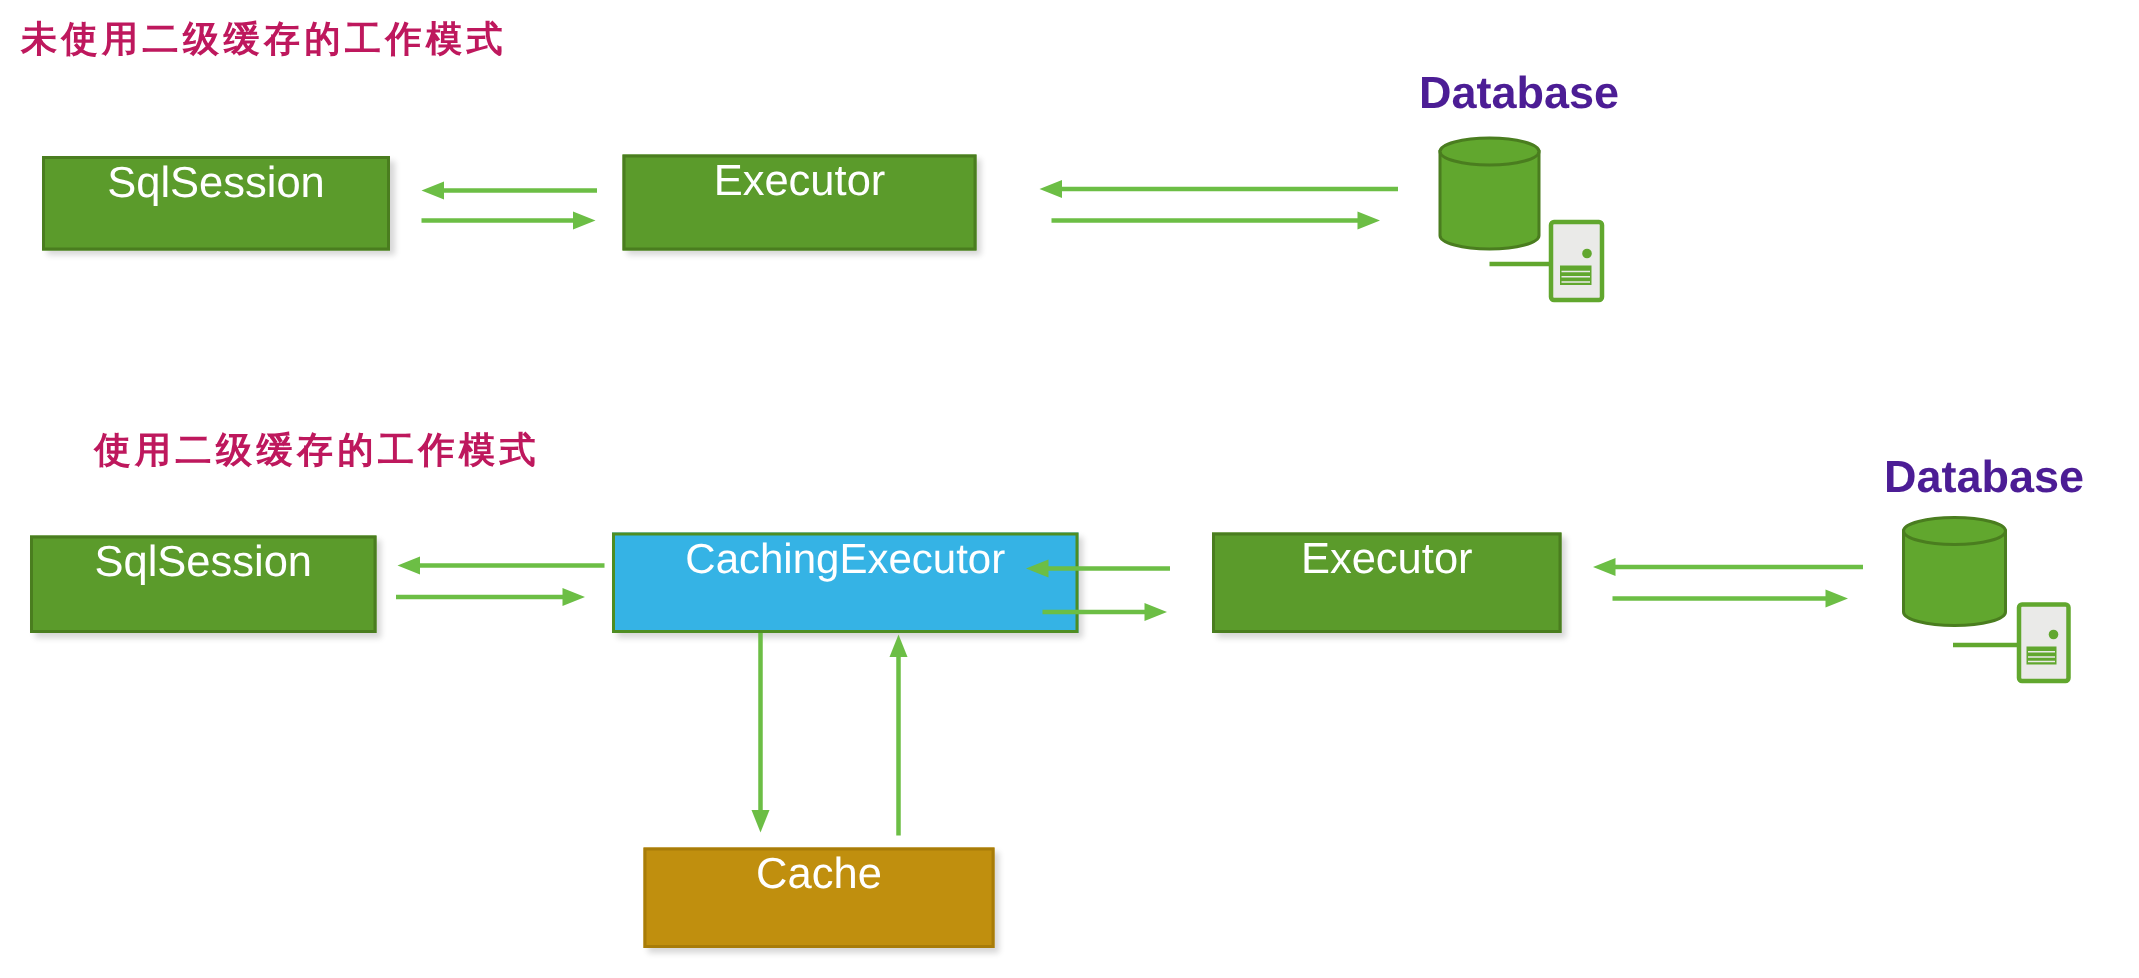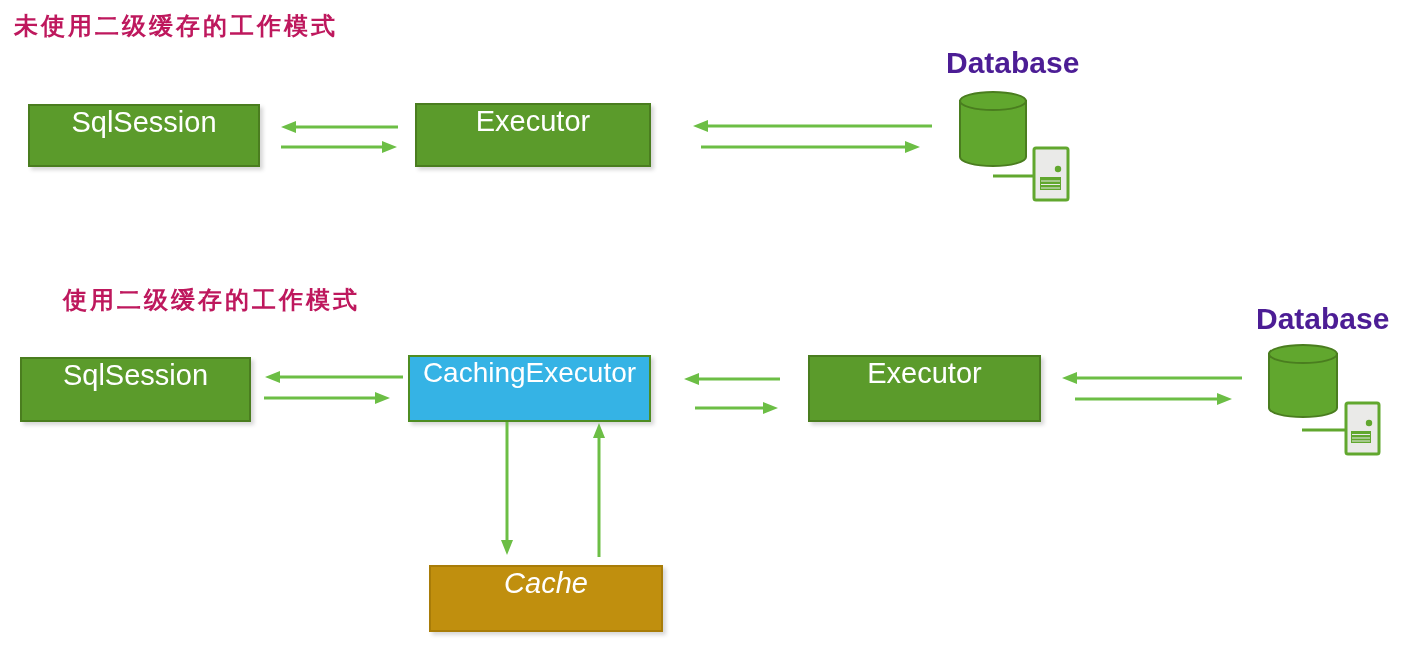--- a/index.html
+++ b/index.html
@@ -78,31 +78,31 @@
   </div>
 
   <div class="db-label" style="left:946px; top:46px;">Database</div>
 
   <div class="section-title" style="left:15px; top:284px;margin-left:48px;">使用二级缓存的工作模式</div>
 
   <div class="node node-green" style="left:20px; top:357px; width:231px; height:65px;">
     <span>SqlSession</span>
   </div>
 
-  <div class="node node-cyan" style="left:408px; top:355px; width:243px; height:67px; font-size:28px;">
+  <div class="node node-cyan" style="left:408px; top:355px; width:311px; height:67px; font-size:28px;">
     <span>CachingExecutor</span>
   </div>
 
   <div class="node node-green" style="left:808px; top:355px; width:233px; height:67px;">
     <span>Executor</span>
   </div>
 
   <div class="db-label" style="left:1256px; top:302px;">Database</div>
 
-  <div class="node node-gold" style="left:429px; top:565px; width:234px; height:67px;font-style:italic;">
+  <div class="node node-gold" style="left:429px; top:565px; width:234px; height:67px;">
     <span>Cache</span>
   </div>
 
   <svg id="arrow-layer" width="1426" height="652" viewBox="0 0 1426 652">
 
     <g class="arrow">
       <line x1="295" y1="127" x2="398" y2="127"></line>
       <polygon points="281,127 296,121 296,133"></polygon>
     </g>
     <g class="arrow">

